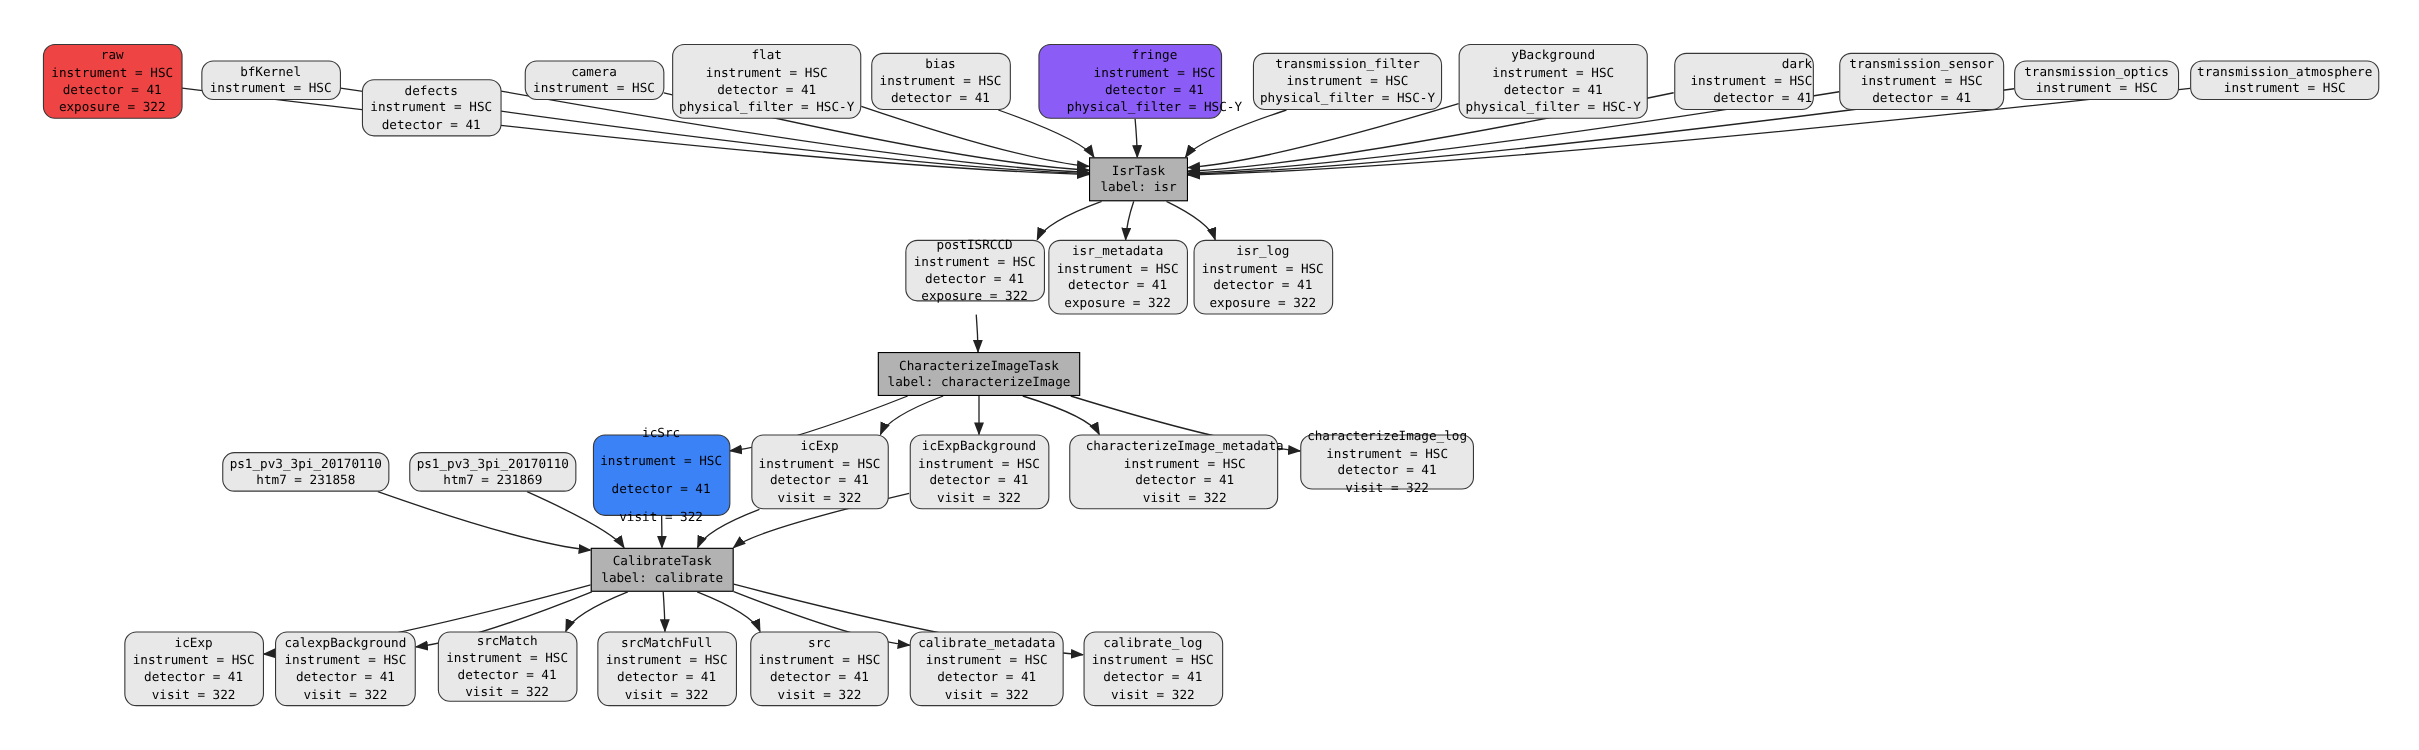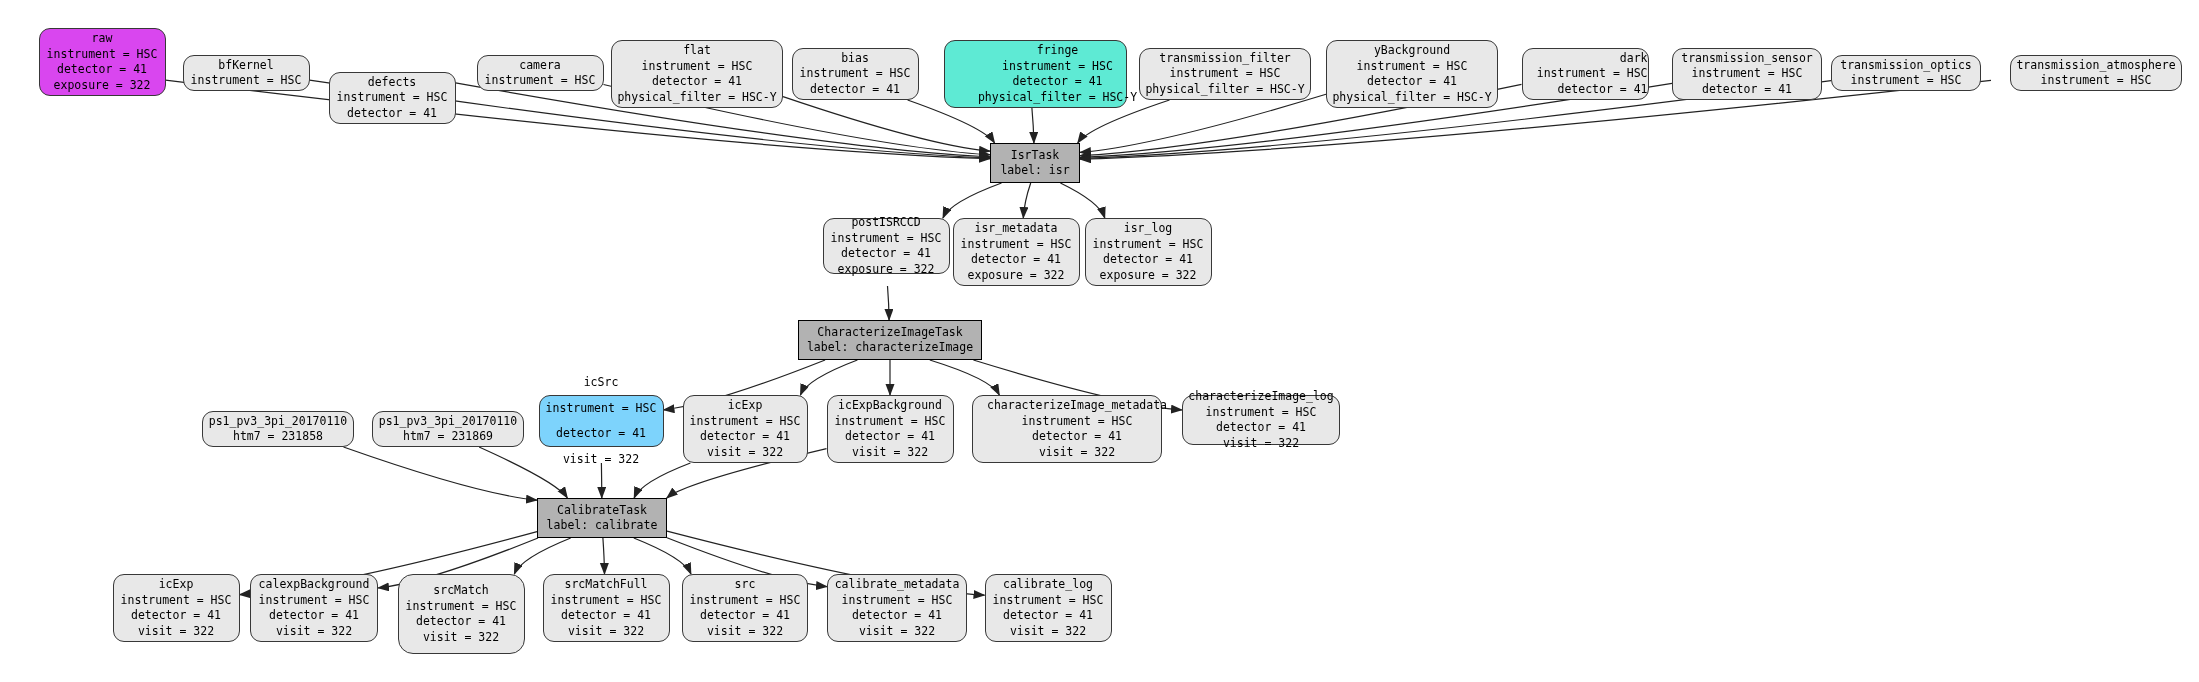--- a/index.html
+++ b/index.html
@@ -68,21 +68,21 @@
       <path d="M826.5,448.6 Q685.9,482.0 666.7,498.0" fill="none" stroke="#222222" stroke-width="1.2" marker-end="url(#arrow)"></path>
       <path d="M537.0,531.7 Q328.8,588.3 239.5,594.6" fill="none" stroke="#222222" stroke-width="1.2" marker-end="url(#arrow)"></path>
       <path d="M538.0,538.0 Q426.0,583.0 378.0,588.0" fill="none" stroke="#222222" stroke-width="1.2" marker-end="url(#arrow)"></path>
       <path d="M570.7,538.0 Q521.0,558.0 514.3,574.0" fill="none" stroke="#222222" stroke-width="1.2" marker-end="url(#arrow)"></path>
       <path d="M602.9,538.0 Q604.3,558.0 604.5,574.0" fill="none" stroke="#222222" stroke-width="1.2" marker-end="url(#arrow)"></path>
       <path d="M633.8,538.0 Q684.1,558.0 691.0,574.0" fill="none" stroke="#222222" stroke-width="1.2" marker-end="url(#arrow)"></path>
       <path d="M667.0,537.8 Q779.0,581.8 827.0,586.6" fill="none" stroke="#222222" stroke-width="1.2" marker-end="url(#arrow)"></path>
       <path d="M667.0,531.1 Q889.3,588.8 984.5,595.2" fill="none" stroke="#222222" stroke-width="1.2" marker-end="url(#arrow)"></path>
     </svg>
   <div id="node-layer">
-      <div class="node" style="left: 38.5px; top: 28px; width: 127px; height: 68px; background: #d946ef; border-color: rgb(56, 56, 56); color: rgb(0, 0, 0);">
+      <div class="node" style="left: 38.5px; top: 40px; width: 127px; height: 68px; background: #ef4444; border-color: rgb(56, 56, 56); color: rgb(0, 0, 0);">
         <div>raw</div>
         <div>instrument = HSC</div>
         <div>detector = 41</div>
         <div>exposure = 322</div>
       </div>
       <div class="node" style="left: 182.5px; top: 55px; width: 127px; height: 36px; background: rgb(232, 232, 232); border-color: rgb(56, 56, 56); color: rgb(0, 0, 0);">
         <div>bfKernel</div>
         <div>instrument = HSC</div>
       </div>
       <div class="node" style="left: 328.5px; top: 48px; width: 127px; height: 52px; background: rgb(232, 232, 232); border-color: rgb(56, 56, 56); color: rgb(0, 0, 0); margin-top: 24px;">
@@ -98,21 +98,21 @@
         <div>flat</div>
         <div>instrument = HSC</div>
         <div>detector = 41</div>
         <div>physical_filter = HSC-Y</div>
       </div>
       <div class="node" style="left: 791.5px; top: 48px; width: 127px; height: 52px; background: rgb(232, 232, 232); border-color: rgb(56, 56, 56); color: rgb(0, 0, 0);">
         <div>bias</div>
         <div>instrument = HSC</div>
         <div>detector = 41</div>
       </div>
-      <div class="node" style="left: 944px; top: 40px; width: 183px; height: 68px; background: #5eead4; border-color: rgb(56, 56, 56); color: rgb(0, 0, 0); padding-left: 44px;">
+      <div class="node" style="left: 944px; top: 40px; width: 167px; height: 68px; background: #8b5cf6; border-color: rgb(56, 56, 56); color: rgb(0, 0, 0); padding-left: 44px;">
         <div>fringe</div>
         <div>instrument = HSC</div>
         <div>detector = 41</div>
         <div>physical_filter = HSC-Y</div>
       </div>
       <div class="node" style="left: 1139px; top: 48px; width: 172px; height: 52px; background: rgb(232, 232, 232); border-color: rgb(56, 56, 56); color: rgb(0, 0, 0);">
         <div>transmission_filter</div>
         <div>instrument = HSC</div>
         <div>physical_filter = HSC-Y</div>
       </div>
@@ -129,21 +129,21 @@
       </div>
       <div class="node" style="left: 1672px; top: 48px; width: 150px; height: 52px; background: rgb(232, 232, 232); border-color: rgb(56, 56, 56); color: rgb(0, 0, 0);">
         <div>transmission_sensor</div>
         <div>instrument = HSC</div>
         <div>detector = 41</div>
       </div>
       <div class="node" style="left: 1831px; top: 55px; width: 150px; height: 36px; background: rgb(232, 232, 232); border-color: rgb(56, 56, 56); color: rgb(0, 0, 0);">
         <div>transmission_optics</div>
         <div>instrument = HSC</div>
       </div>
-      <div class="node" style="left: 1991px; top: 55px; width: 172px; height: 36px; background: rgb(232, 232, 232); border-color: rgb(56, 56, 56); color: rgb(0, 0, 0); margin-left: 19px;">
+      <div class="node" style="left: 1991px; top: 55px; width: 172px; height: 36px; background: rgb(232, 232, 232); border-color: rgb(56, 56, 56); color: rgb(0, 0, 0);">
         <div>transmission_atmosphere</div>
         <div>instrument = HSC</div>
       </div>
       <div class="node task" style="left: 990px; top: 143px; width: 90px; height: 40px; background: rgb(178, 178, 178); border-color: rgb(0, 0, 0); color: rgb(0, 0, 0);">
         <div>IsrTask</div>
         <div>label: isr</div>
       </div>
       <div class="node" style="left: 822.5px; top: 218px; width: 127px; height: 56px; background: rgb(232, 232, 232); border-color: rgb(56, 56, 56); color: rgb(0, 0, 0);">
         <div>postISRCCD</div>
         <div>instrument = HSC</div>
@@ -167,21 +167,21 @@
         <div>label: characterizeImage</div>
       </div>
       <div class="node" style="left: 202px; top: 411px; width: 152px; height: 36px; background: rgb(232, 232, 232); border-color: rgb(56, 56, 56); color: rgb(0, 0, 0);">
         <div>ps1_pv3_3pi_20170110</div>
         <div>htm7 = 231858</div>
       </div>
       <div class="node" style="left: 372px; top: 411px; width: 152px; height: 36px; background: rgb(232, 232, 232); border-color: rgb(56, 56, 56); color: rgb(0, 0, 0);">
         <div>ps1_pv3_3pi_20170110</div>
         <div>htm7 = 231869</div>
       </div>
-      <div class="node" style="left: 538.5px; top: 395px; width: 125px; height: 52px; background: #7dd3fc; border-color: rgb(56, 56, 56); color: rgb(0, 0, 0); gap: 10px;">
+      <div class="node" style="left: 538.5px; top: 395px; width: 125px; height: 74px; background: #3b82f6; border-color: rgb(56, 56, 56); color: rgb(0, 0, 0); gap: 10px;">
         <div>icSrc</div>
         <div>instrument = HSC</div>
         <div>detector = 41</div>
         <div>visit = 322</div>
       </div>
       <div class="node" style="left: 682.5px; top: 395px; width: 125px; height: 68px; background: rgb(232, 232, 232); border-color: rgb(56, 56, 56); color: rgb(0, 0, 0);">
         <div>icExp</div>
         <div>instrument = HSC</div>
         <div>detector = 41</div>
         <div>visit = 322</div>
@@ -213,21 +213,21 @@
         <div>instrument = HSC</div>
         <div>detector = 41</div>
         <div>visit = 322</div>
       </div>
       <div class="node" style="left: 250px; top: 574px; width: 128px; height: 68px; background: rgb(232, 232, 232); border-color: rgb(56, 56, 56); color: rgb(0, 0, 0);">
         <div>calexpBackground</div>
         <div>instrument = HSC</div>
         <div>detector = 41</div>
         <div>visit = 322</div>
       </div>
-      <div class="node" style="left: 397.5px; top: 574px; width: 127px; height: 80px; background: rgb(232, 232, 232); border-color: rgb(56, 56, 56); color: rgb(0, 0, 0); border-radius: 15px;">
+      <div class="node" style="left: 397.5px; top: 574px; width: 127px; height: 64px; background: rgb(232, 232, 232); border-color: rgb(56, 56, 56); color: rgb(0, 0, 0);">
         <div>srcMatch</div>
         <div>instrument = HSC</div>
         <div>detector = 41</div>
         <div>visit = 322</div>
       </div>
       <div class="node" style="left: 542.5px; top: 574px; width: 127px; height: 68px; background: rgb(232, 232, 232); border-color: rgb(56, 56, 56); color: rgb(0, 0, 0);">
         <div>srcMatchFull</div>
         <div>instrument = HSC</div>
         <div>detector = 41</div>
         <div>visit = 322</div>

